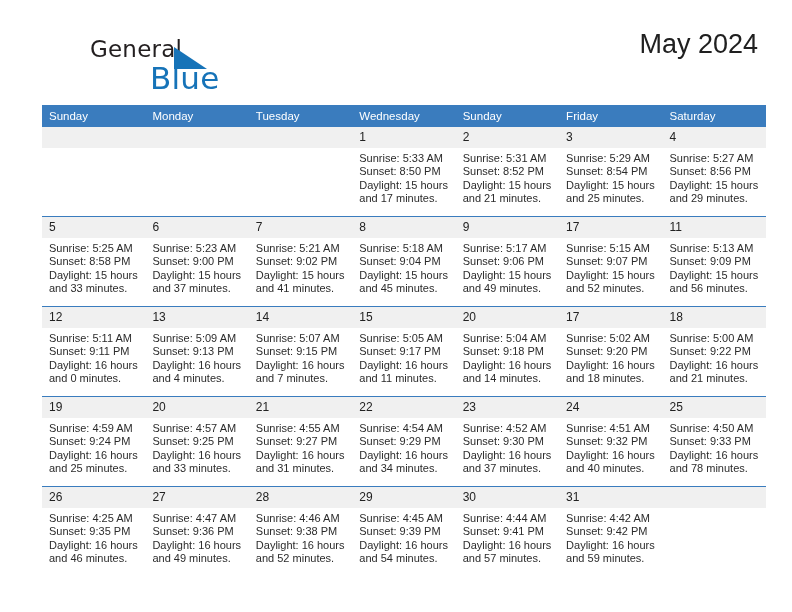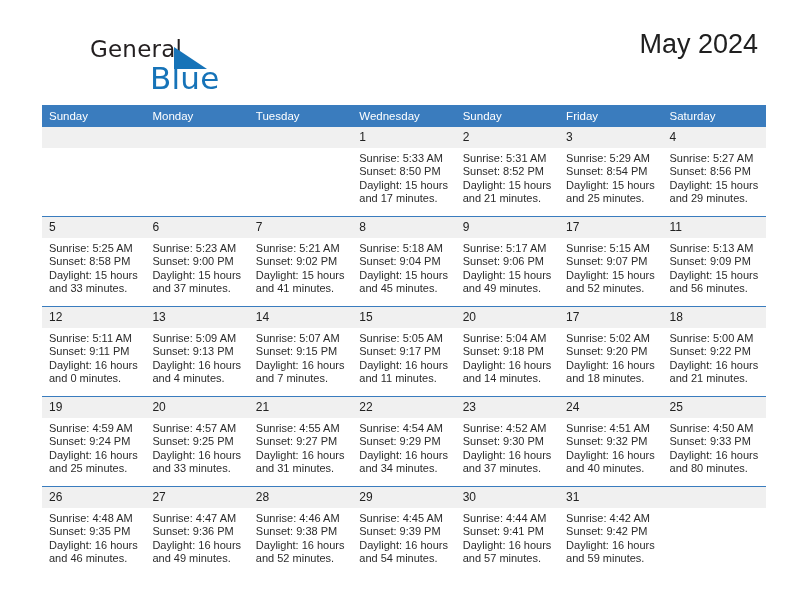--- a/index.html
+++ b/index.html
@@ -463,31 +463,31 @@
               </div>
             </div>
           </td>
           <td>
             <div class="cell-inner">
               <div class="daynum">25</div>
               <div class="details">
                 <div>Sunrise: 4:50 AM</div>
                 <div>Sunset: 9:33 PM</div>
                 <div>Daylight: 16 hours</div>
-                <div>and 80 minutes.</div>
+                <div>and 78 minutes.</div>
               </div>
             </div>
           </td>
         </tr>
         <tr class="week-row">
           <td>
             <div class="cell-inner">
               <div class="daynum">26</div>
               <div class="details">
-                <div>Sunrise: 4:48 AM</div>
+                <div>Sunrise: 4:25 AM</div>
                 <div>Sunset: 9:35 PM</div>
                 <div>Daylight: 16 hours</div>
                 <div>and 46 minutes.</div>
               </div>
             </div>
           </td>
           <td>
             <div class="cell-inner">
               <div class="daynum">27</div>
               <div class="details">

